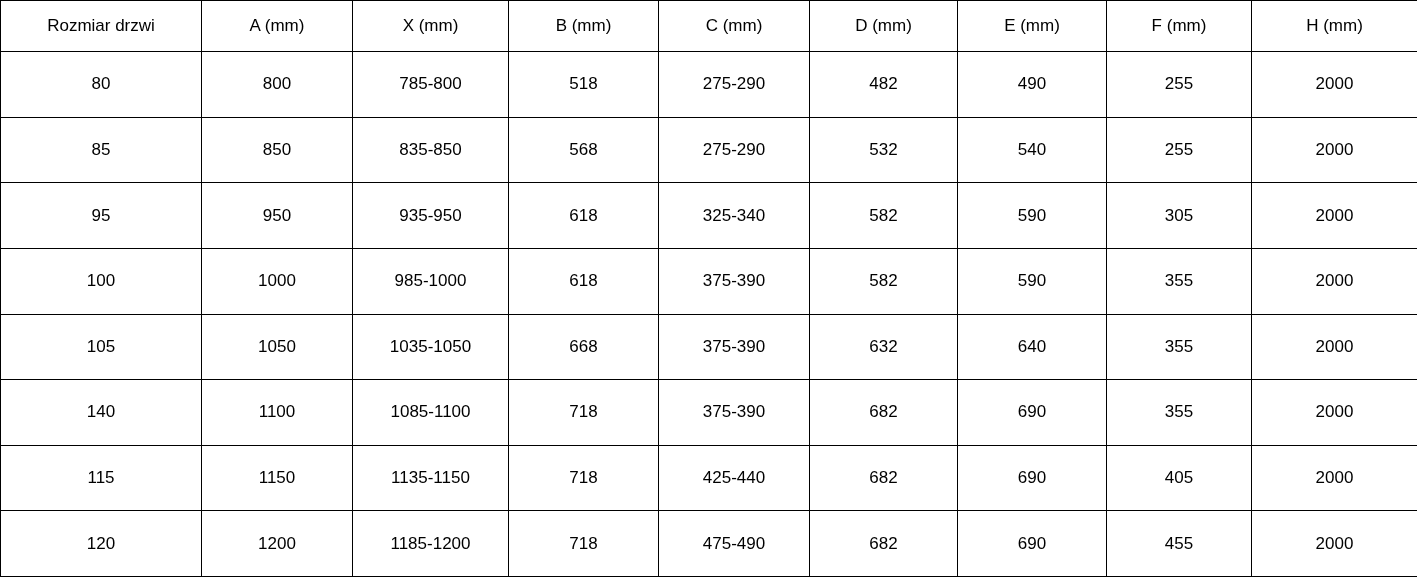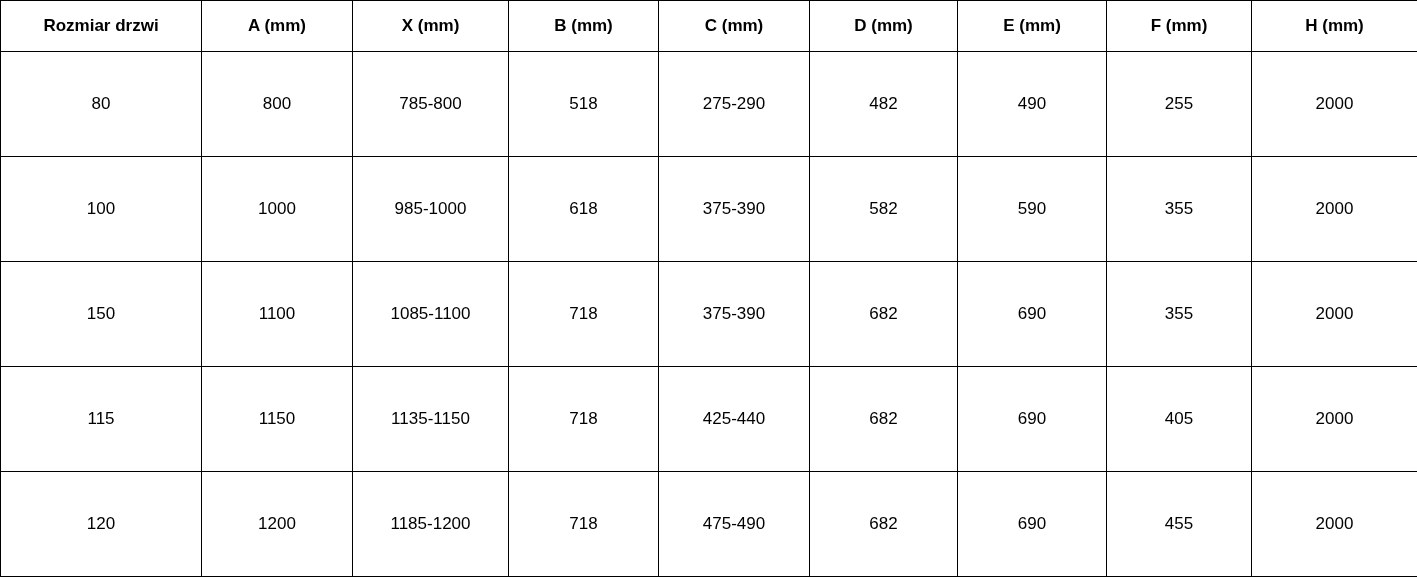--- a/index.html
+++ b/index.html
@@ -23,21 +23,21 @@
   table.spec-table th,
   table.spec-table td {
     border: 1px solid #000000;
     text-align: center;
     vertical-align: middle;
     font-size: 17px;
     padding: 0 4px;
     box-sizing: border-box;
   }
   table.spec-table thead th {
-    font-weight: bold;
+    font-weight: normal;
     height: 51px;
     font-size: 17px;
   }
   table.spec-table tbody td {
     font-weight: normal;
     height: 48px;
   }
   
   col.c0 { width: 201px; }
   col.c1 { width: 151px; }
@@ -83,32 +83,65 @@
       <td>800</td>
       <td>785-800</td>
       <td>518</td>
       <td>275-290</td>
       <td>482</td>
       <td>490</td>
       <td>255</td>
       <td>2000</td>
     </tr>
     <tr>
+      <td>85</td>
+      <td>850</td>
+      <td>835-850</td>
+      <td>568</td>
+      <td>275-290</td>
+      <td>532</td>
+      <td>540</td>
+      <td>255</td>
+      <td>2000</td>
+    </tr>
+    <tr>
+      <td>95</td>
+      <td>950</td>
+      <td>935-950</td>
+      <td>618</td>
+      <td>325-340</td>
+      <td>582</td>
+      <td>590</td>
+      <td>305</td>
+      <td>2000</td>
+    </tr>
+    <tr>
       <td>100</td>
       <td>1000</td>
       <td>985-1000</td>
       <td>618</td>
       <td>375-390</td>
       <td>582</td>
       <td>590</td>
       <td>355</td>
       <td>2000</td>
     </tr>
     <tr>
-      <td>150</td>
+      <td>105</td>
+      <td>1050</td>
+      <td>1035-1050</td>
+      <td>668</td>
+      <td>375-390</td>
+      <td>632</td>
+      <td>640</td>
+      <td>355</td>
+      <td>2000</td>
+    </tr>
+    <tr>
+      <td>140</td>
       <td>1100</td>
       <td>1085-1100</td>
       <td>718</td>
       <td>375-390</td>
       <td>682</td>
       <td>690</td>
       <td>355</td>
       <td>2000</td>
     </tr>
     <tr>

